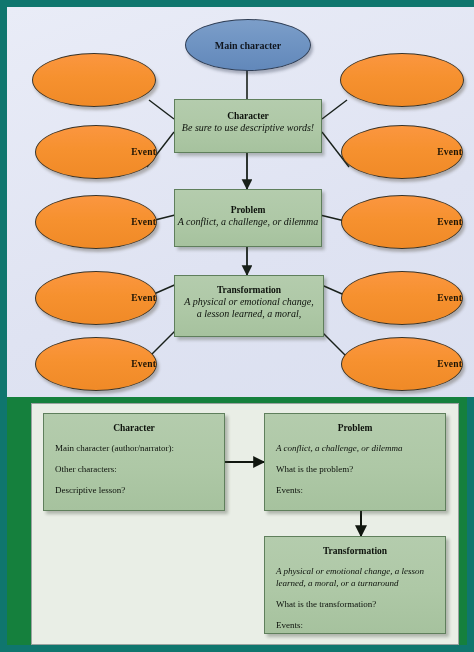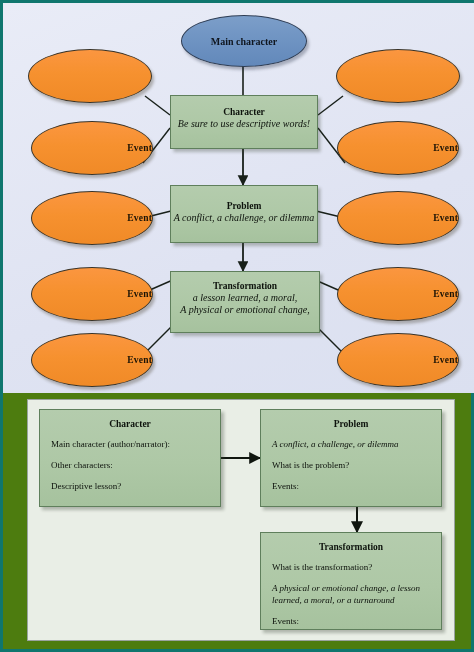--- a/index.html
+++ b/index.html
@@ -6,22 +6,22 @@
   body{
     width:474px;height:652px;
     background:#ffffff;
     font-family:"Liberation Serif", serif;
     overflow:hidden;
   }
   #root{
     position:relative;
     width:474px;height:652px;
     box-sizing:border-box;
-    background:#4d7c0f;
-    border:3px solid #0f766e;
+    background:#15803d;
+    border:7px solid #0f766e;
   }
 
   
   #top-panel{
     position:absolute;left:0;top:0;width:474px;height:390px;
     background:linear-gradient(160deg,#e9ecf7 0%,#dfe3f2 60%,#dbe0f0 100%);
   }
 
   .ellipse{
     position:absolute;
@@ -153,22 +153,22 @@
       <div class="sub">Be sure to use descriptive words!</div>
     </div>
 
     <div class="gbox" style="left:167px;top:182px;width:148px;height:58px;padding-top:14px;">
       <div class="hd">Problem</div>
       <div class="sub">A conflict, a challenge, or dilemma</div>
     </div>
 
     <div class="gbox" style="left:167px;top:268px;width:150px;height:62px;padding-top:8px;">
       <div class="hd">Transformation</div>
+      <div class="sub">A physical or emotional change,</div>
       <div class="sub">a lesson learned, a moral,</div>
-      <div class="sub">A physical or emotional change,</div>
     </div>
   </div>
 
   <div id="bottom-panel">
 
     <svg class="lines" width="428" height="242">
       <defs>
         <marker id="arrhead2" markerWidth="7" markerHeight="7" refX="5.4" refY="3" orient="auto">
           <path d="M0,0 L6,3 L0,6 z" fill="#10160f"></path>
         </marker>
@@ -186,18 +186,18 @@
 
     <div class="wbox" style="left:232px;top:9px;width:182px;height:98px;">
       <div class="wtitle">Problem</div>
       <div class="wline it">A conflict, a challenge, or dilemma</div>
       <div class="wline">What is the problem?</div>
       <div class="wline">Events:</div>
     </div>
 
     <div class="wbox" style="left:232px;top:132px;width:182px;height:98px;">
       <div class="wtitle">Transformation</div>
+      <div class="wline it">A physical or emotional change, a lesson learned, a moral, or a turnaround</div>
       <div class="wline">What is the transformation?</div>
-      <div class="wline it">A physical or emotional change, a lesson learned, a moral, or a turnaround</div>
       <div class="wline">Events:</div>
     </div>
   </div>
 </div>
 
 </body></html>

